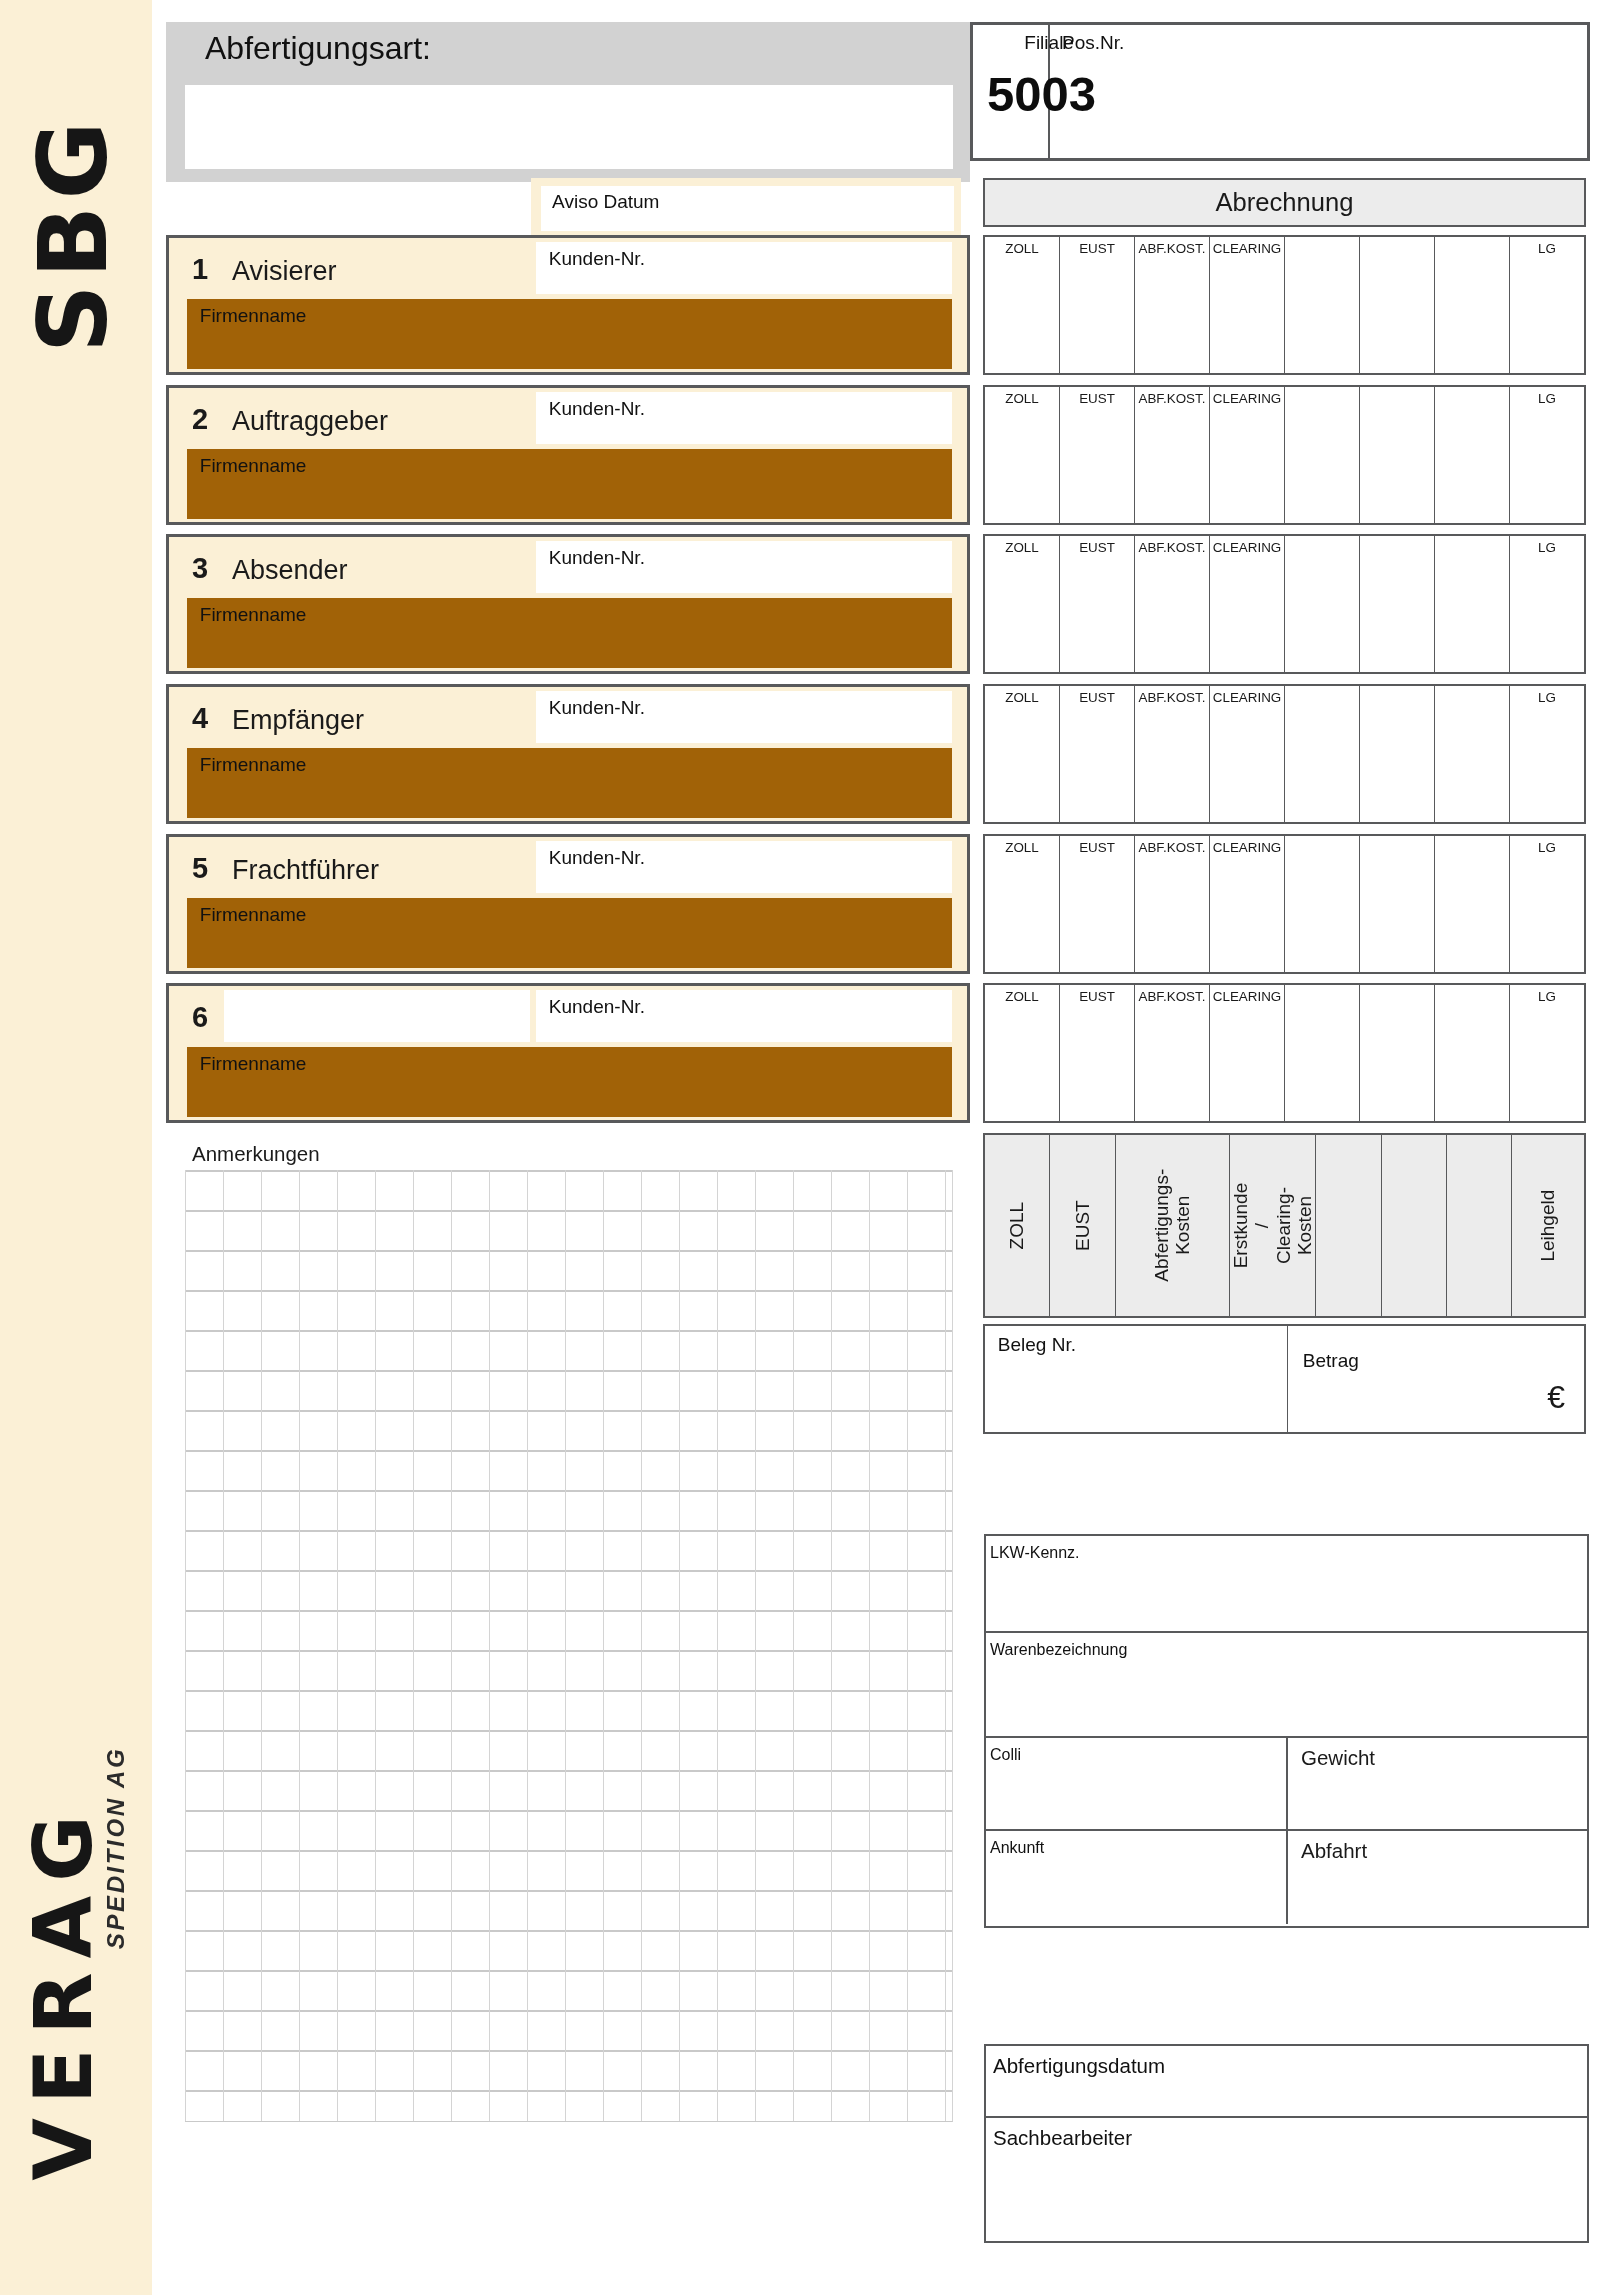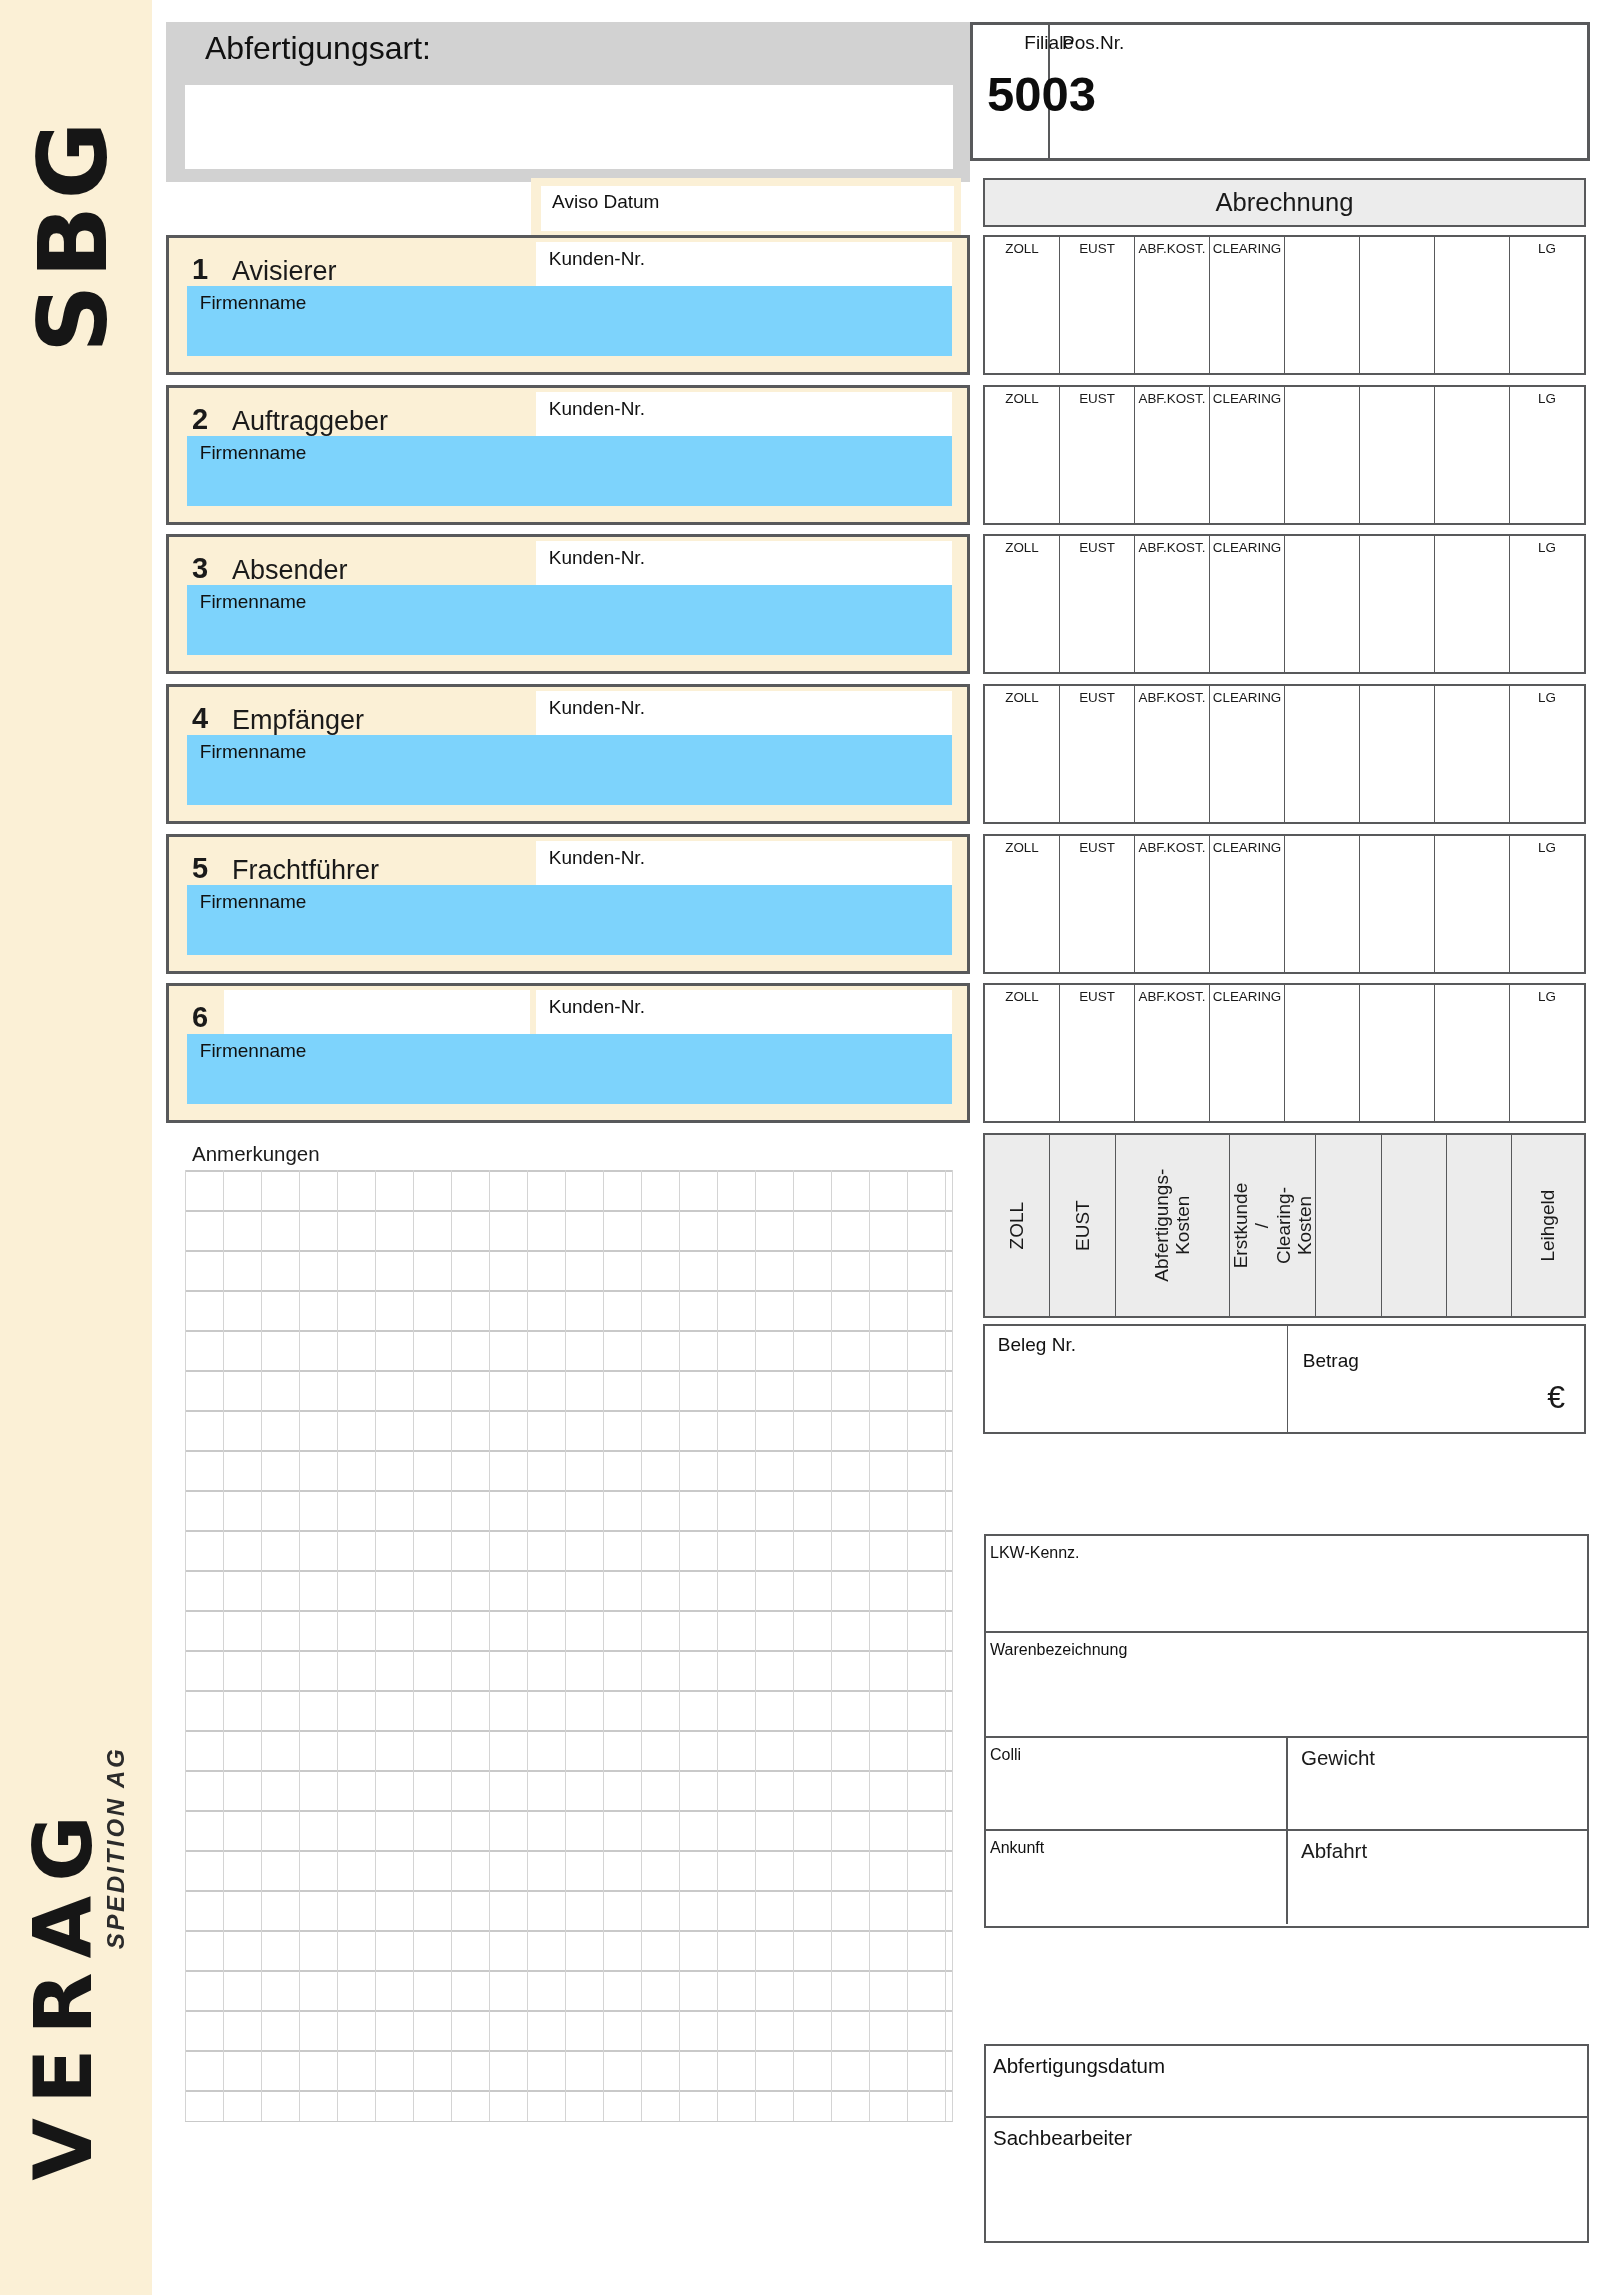--- a/index.html
+++ b/index.html
@@ -40,21 +40,21 @@
   .aviso-block{position:absolute;left:531px;top:178px;width:430px;height:58px;background:#FBF0D6;}
   .aviso-input{position:absolute;left:9.6px;top:7.7px;width:413px;height:45px;background:#fff;}
   .aviso-input .lbl{position:absolute;left:11.5px;top:5.1px;}
   
   .section{position:absolute;left:166px;width:804px;height:140px;background:#FBF0D6;border:3.2px solid #58595B;box-sizing:border-box;}
   .sec-num{position:absolute;left:23px;top:15.3px;font-size:29px;font-weight:bold;}
   .sec-label{position:absolute;left:63px;top:18px;font-size:27px;}
   .kunden-box{position:absolute;left:367px;top:3.8px;width:416px;height:52px;background:#fff;}
   .kunden-box .lbl{position:absolute;left:12.8px;top:6.4px;}
   .extra-box{position:absolute;left:55px;top:3.8px;width:306px;height:52px;background:#fff;}
-  .firma-box{position:absolute;left:18px;top:48px;width:765px;height:70px;background:#7dd3fc;}
+  .firma-box{position:absolute;left:18px;top:61px;width:765px;height:70px;background:#a16207;}
   .firma-box .lbl{position:absolute;left:12.8px;top:6.4px;}
   
   .abrech-header{position:absolute;left:983px;top:178px;width:603px;height:49px;background:#ECECEC;border:2.6px solid #58595B;box-sizing:border-box;display:flex;align-items:center;justify-content:center;}
   .abrech-header span{font-size:25.6px;}
   .tblock{position:absolute;left:983px;width:603px;height:140px;background:#fff;border:2.6px solid #58595B;box-sizing:border-box;display:flex;}
   .tcol{flex:1;position:relative;border-left:1.9px solid #58595B;}
   .tcol:first-child{border-left:none;}
   .col-label{position:absolute;top:3.8px;left:0;width:100%;text-align:center;font-size:13.4px;white-space:nowrap;overflow:visible;}
   .tfooter{position:absolute;left:983px;top:1133px;width:603px;height:185px;background:#ECECEC;border:2.6px solid #58595B;box-sizing:border-box;display:flex;}
   .tfooter .tcol{display:flex;align-items:center;justify-content:center;}

